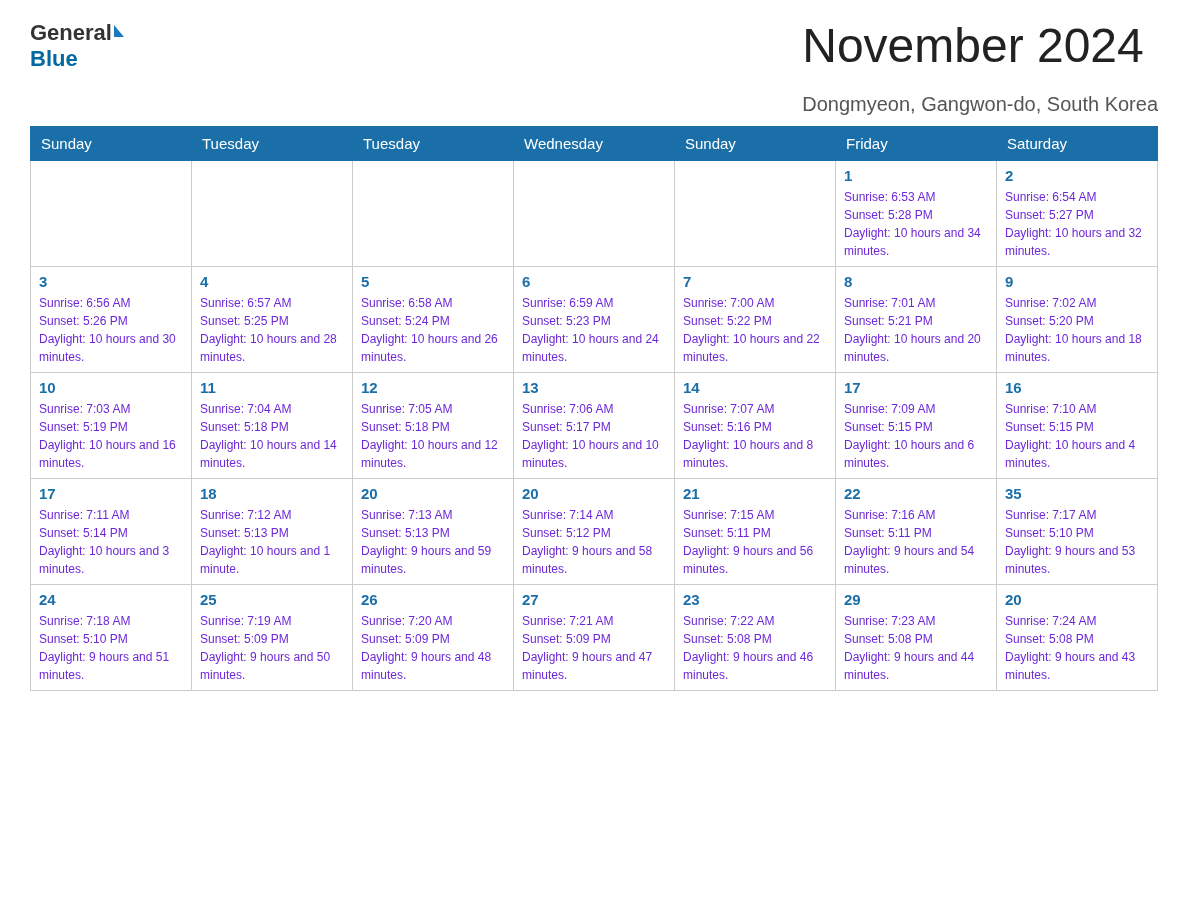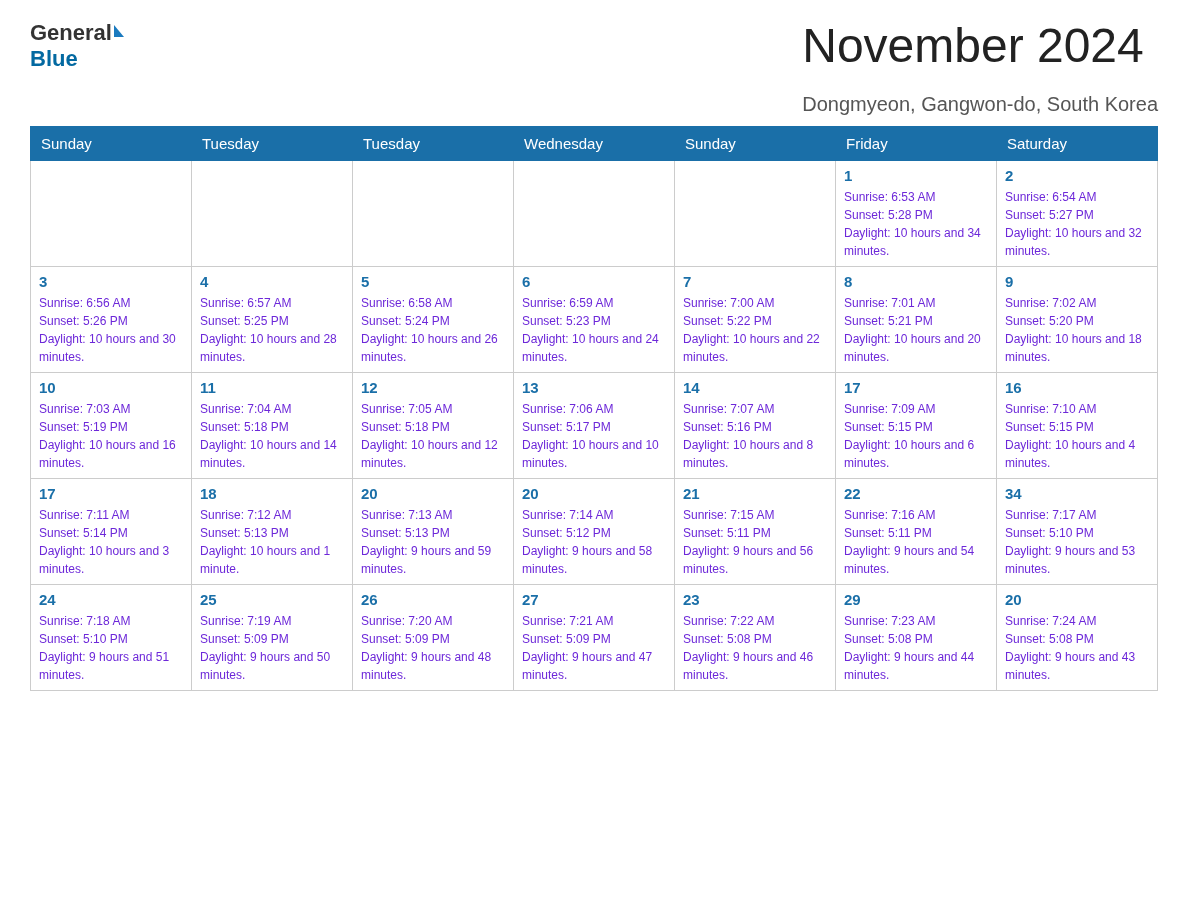--- a/index.html
+++ b/index.html
@@ -227,21 +227,21 @@
         </td>
         <td>
           <span class="day-number">21</span>
           <div class="day-info">Sunrise: 7:15 AM<br>Sunset: 5:11 PM<br>Daylight: 9 hours and 56 minutes.</div>
         </td>
         <td>
           <span class="day-number">22</span>
           <div class="day-info">Sunrise: 7:16 AM<br>Sunset: 5:11 PM<br>Daylight: 9 hours and 54 minutes.</div>
         </td>
         <td>
-          <span class="day-number">34</span>
+          <span class="day-number">35</span>
           <div class="day-info">Sunrise: 7:17 AM<br>Sunset: 5:10 PM<br>Daylight: 9 hours and 53 minutes.</div>
         </td>
       </tr>
       <tr>
         <td>
           <span class="day-number">24</span>
           <div class="day-info">Sunrise: 7:18 AM<br>Sunset: 5:10 PM<br>Daylight: 9 hours and 51 minutes.</div>
         </td>
         <td>
           <span class="day-number">25</span>

